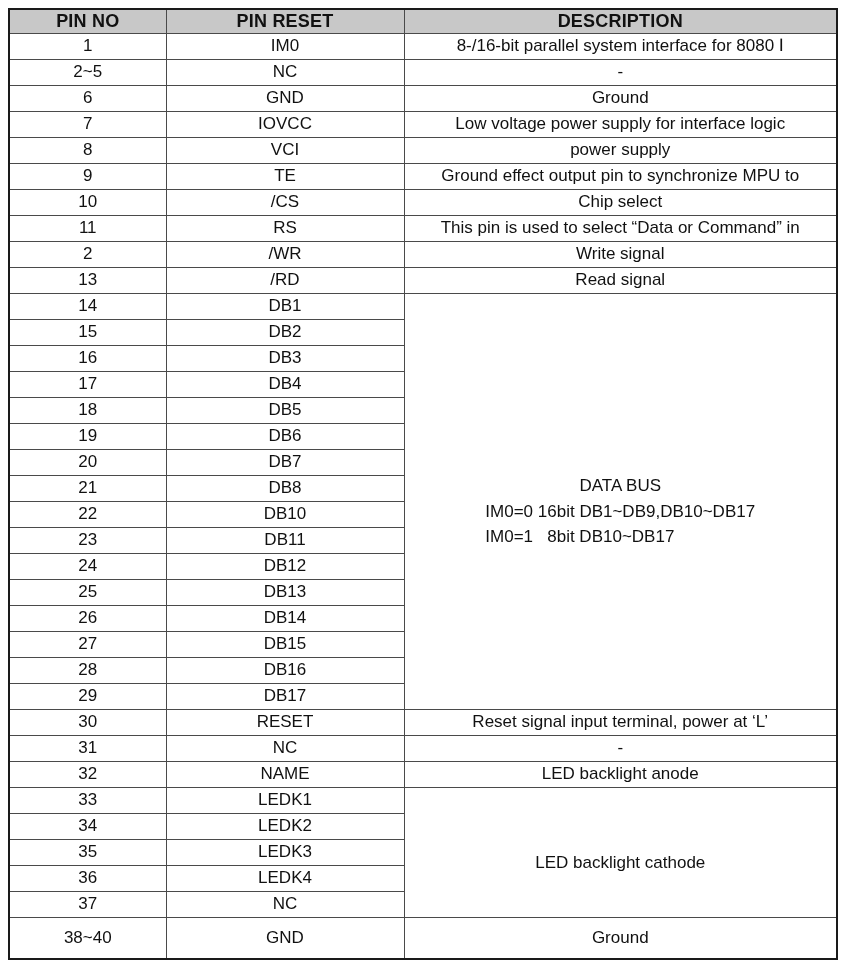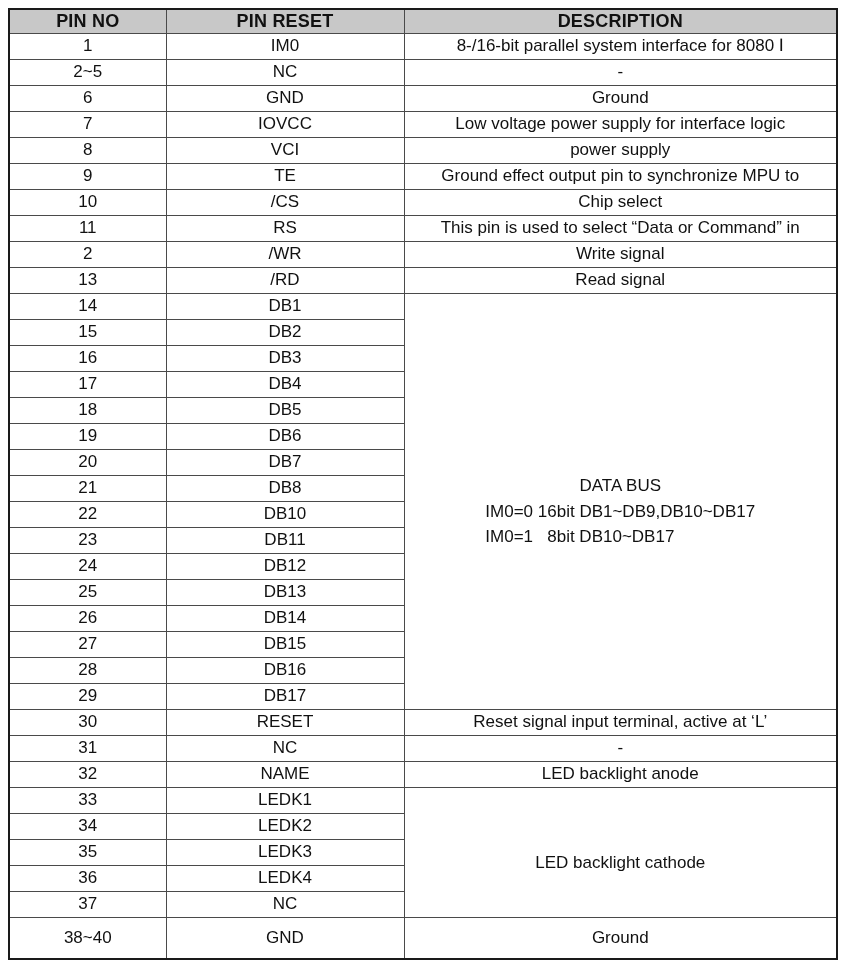--- a/index.html
+++ b/index.html
@@ -185,21 +185,21 @@
           <td>28</td>
           <td>DB16</td>
         </tr>
         <tr>
           <td>29</td>
           <td>DB17</td>
         </tr>
         <tr>
           <td>30</td>
           <td>RESET</td>
-          <td>Reset signal input terminal, active at ‘L’</td>
+          <td>Reset signal input terminal, power at ‘L’</td>
         </tr>
         <tr>
           <td>31</td>
           <td>NC</td>
           <td>-</td>
         </tr>
         <tr>
           <td>32</td>
           <td>NAME</td>
           <td>LED backlight anode</td>

